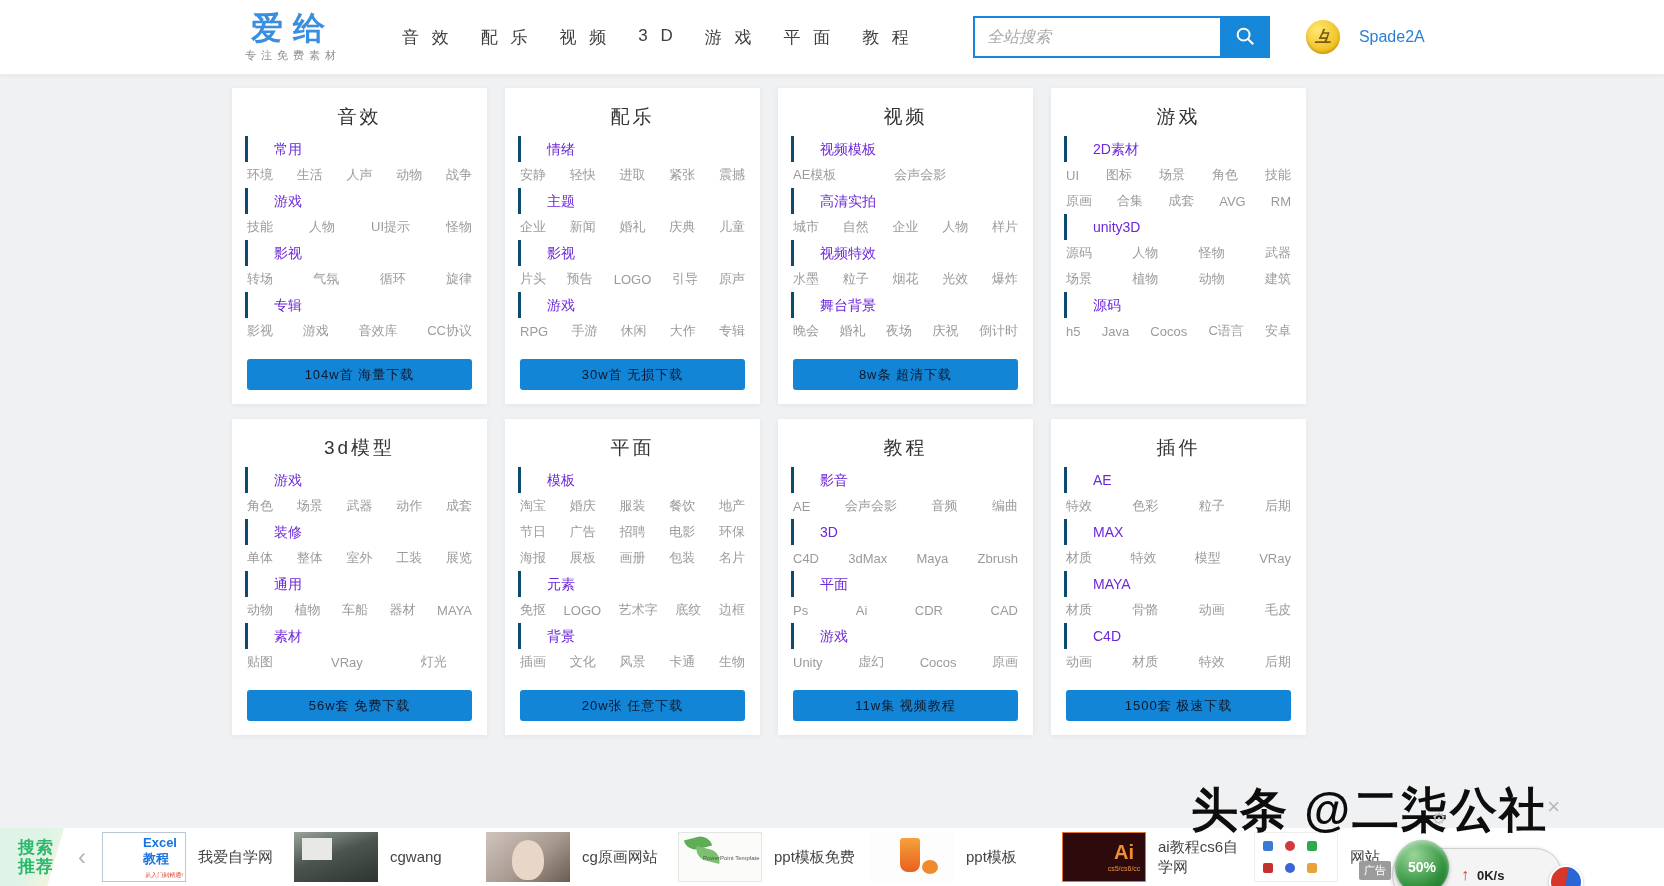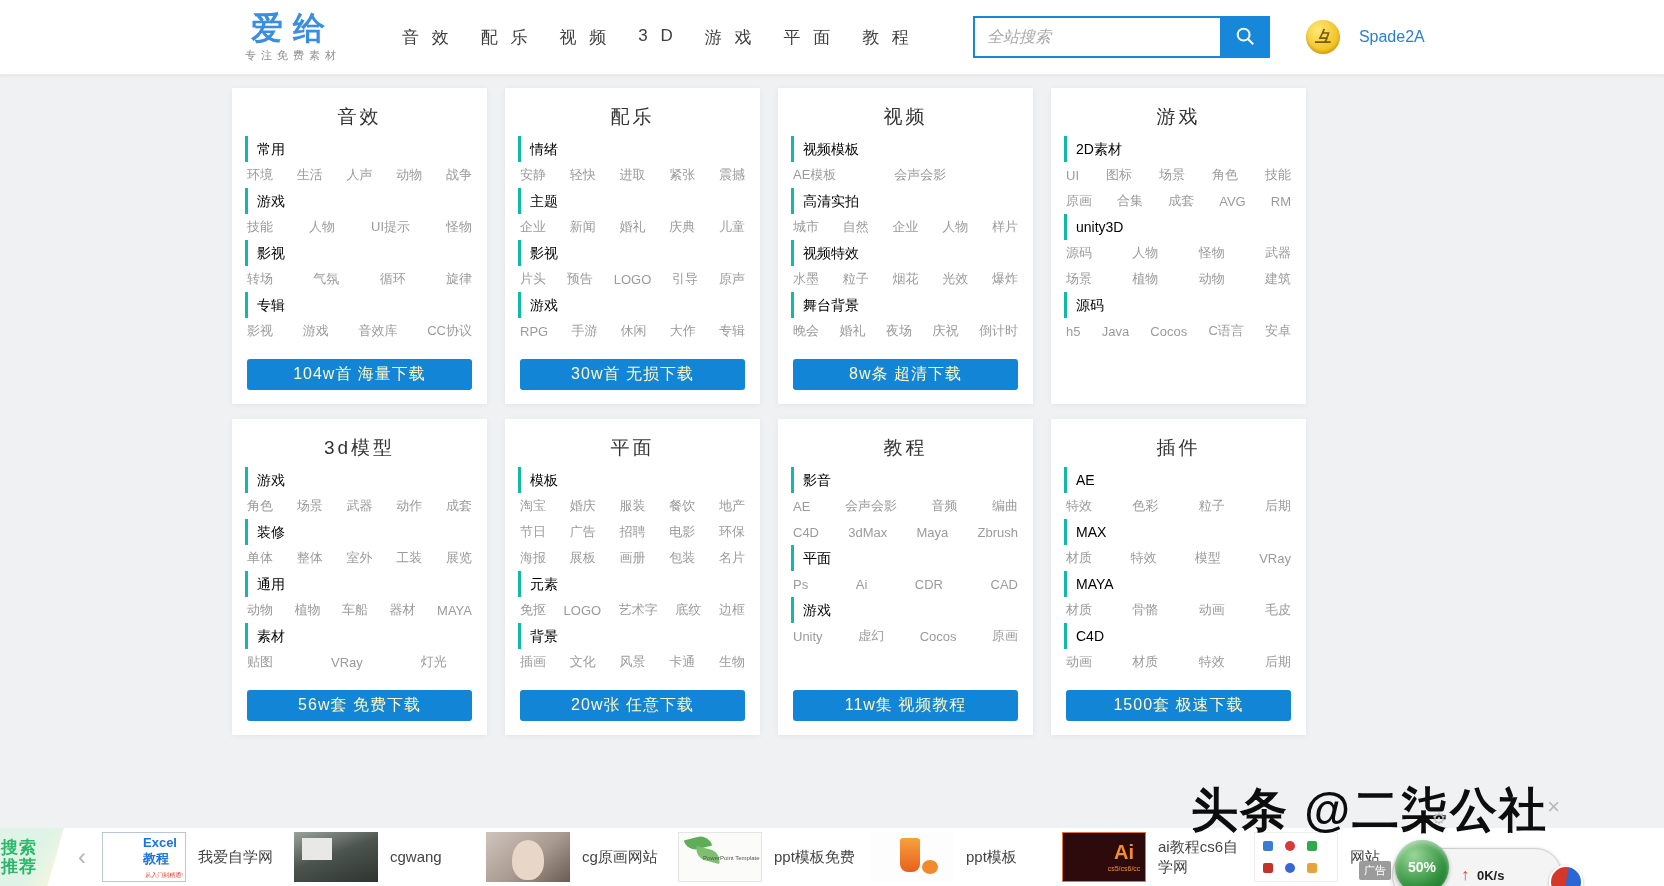--- a/index.html
+++ b/index.html
@@ -46,39 +46,39 @@
     position:absolute; left:232px; top:88px; width:1076px;
     display:flex; flex-wrap:wrap; gap:15px 18px;
   }
   .card {
     width:255px; height:316px; background:#fff;
     box-shadow:0 1px 6px rgba(0,0,0,.06);
     padding:14px 15px 14px; display:flex; flex-direction:column;
   }
   .card-title { text-align:center; font-size:19px; color:#333; letter-spacing:3px; height:34px; line-height:30px; cursor:pointer; }
   .sec-label {
-    color:#000000; font-size:14px; height:26px; line-height:26px;
-    border-left:3px solid #14b8a6; padding-left:9px; margin-left:-2px; cursor:pointer;
+    color:#6d28d9; font-size:14px; height:26px; line-height:26px;
+    border-left:3px solid #0c4a6e; padding-left:26px; margin-left:-2px; cursor:pointer;
   }
   .link-row { display:flex; justify-content:space-between; height:26px; align-items:center;text-align:right; }
   .link-row.sparse { justify-content:flex-start; gap:58px; }
   .link-row span { color:#9b9b9b; font-size:13px; cursor:pointer; white-space:nowrap; }
   .card-btn {
-    margin-top:auto; height:31px; background:#1385d6; color:#fef9c3;
-    font-size:16px; letter-spacing:1px; border-radius:3px;
+    margin-top:auto; height:31px; background:#1385d6; color:#0f172a;
+    font-size:13px; letter-spacing:1px; border-radius:3px;
     display:flex; align-items:center; justify-content:center; cursor:pointer;
   }
 
   
   .ad-strip {
     position:absolute; bottom:0; left:0; width:1664px; height:58px;
     background:#fff; display:flex; align-items:center; z-index:3;
   }
   .promo {
-    width:64px; height:58px; padding-left:1px;
+    width:64px; height:58px; padding-left:18px;
     background:linear-gradient(120deg,#dff4e7 55%,#fdf6d8 100%);
     clip-path:polygon(0 0,100% 0,74% 100%,0 100%);
     display:flex; flex-direction:column; justify-content:center;
   }
   .promo div { color:#2cb76a; font-weight:bold; font-size:17px; line-height:19px; letter-spacing:1px; }
   .strip-chevron { color:#b5b5b5; font-size:24px; margin:0 16px 0 14px; cursor:pointer; }
   .ad-item { display:flex; align-items:center; width:192px; cursor:pointer; }
   .ad-thumb { width:84px; height:50px; flex:none; overflow:hidden; position:relative;padding-left:40px; }
   .ad-label { font-size:15px; color:#444; margin-left:12px; line-height:1.35; width:90px; }
   .thumb-excel { background:#fff; border:1px solid #b9c6d3; display:flex; flex-direction:column; align-items:center; justify-content:center; }
@@ -395,20 +395,21 @@
     </div>
     <div class="card">
       <div class="card-title">教程</div>
       <div class="sec-label">影音</div>
       <div class="link-row">
         <span>AE</span>
         <span>会声会影</span>
         <span>音频</span>
         <span>编曲</span>
       </div>
+      <div class="sec-label">3D</div>
       <div class="link-row">
         <span>C4D</span>
         <span>3dMax</span>
         <span>Maya</span>
         <span>Zbrush</span>
       </div>
       <div class="sec-label">平面</div>
       <div class="link-row">
         <span>Ps</span>
         <span>Ai</span>

